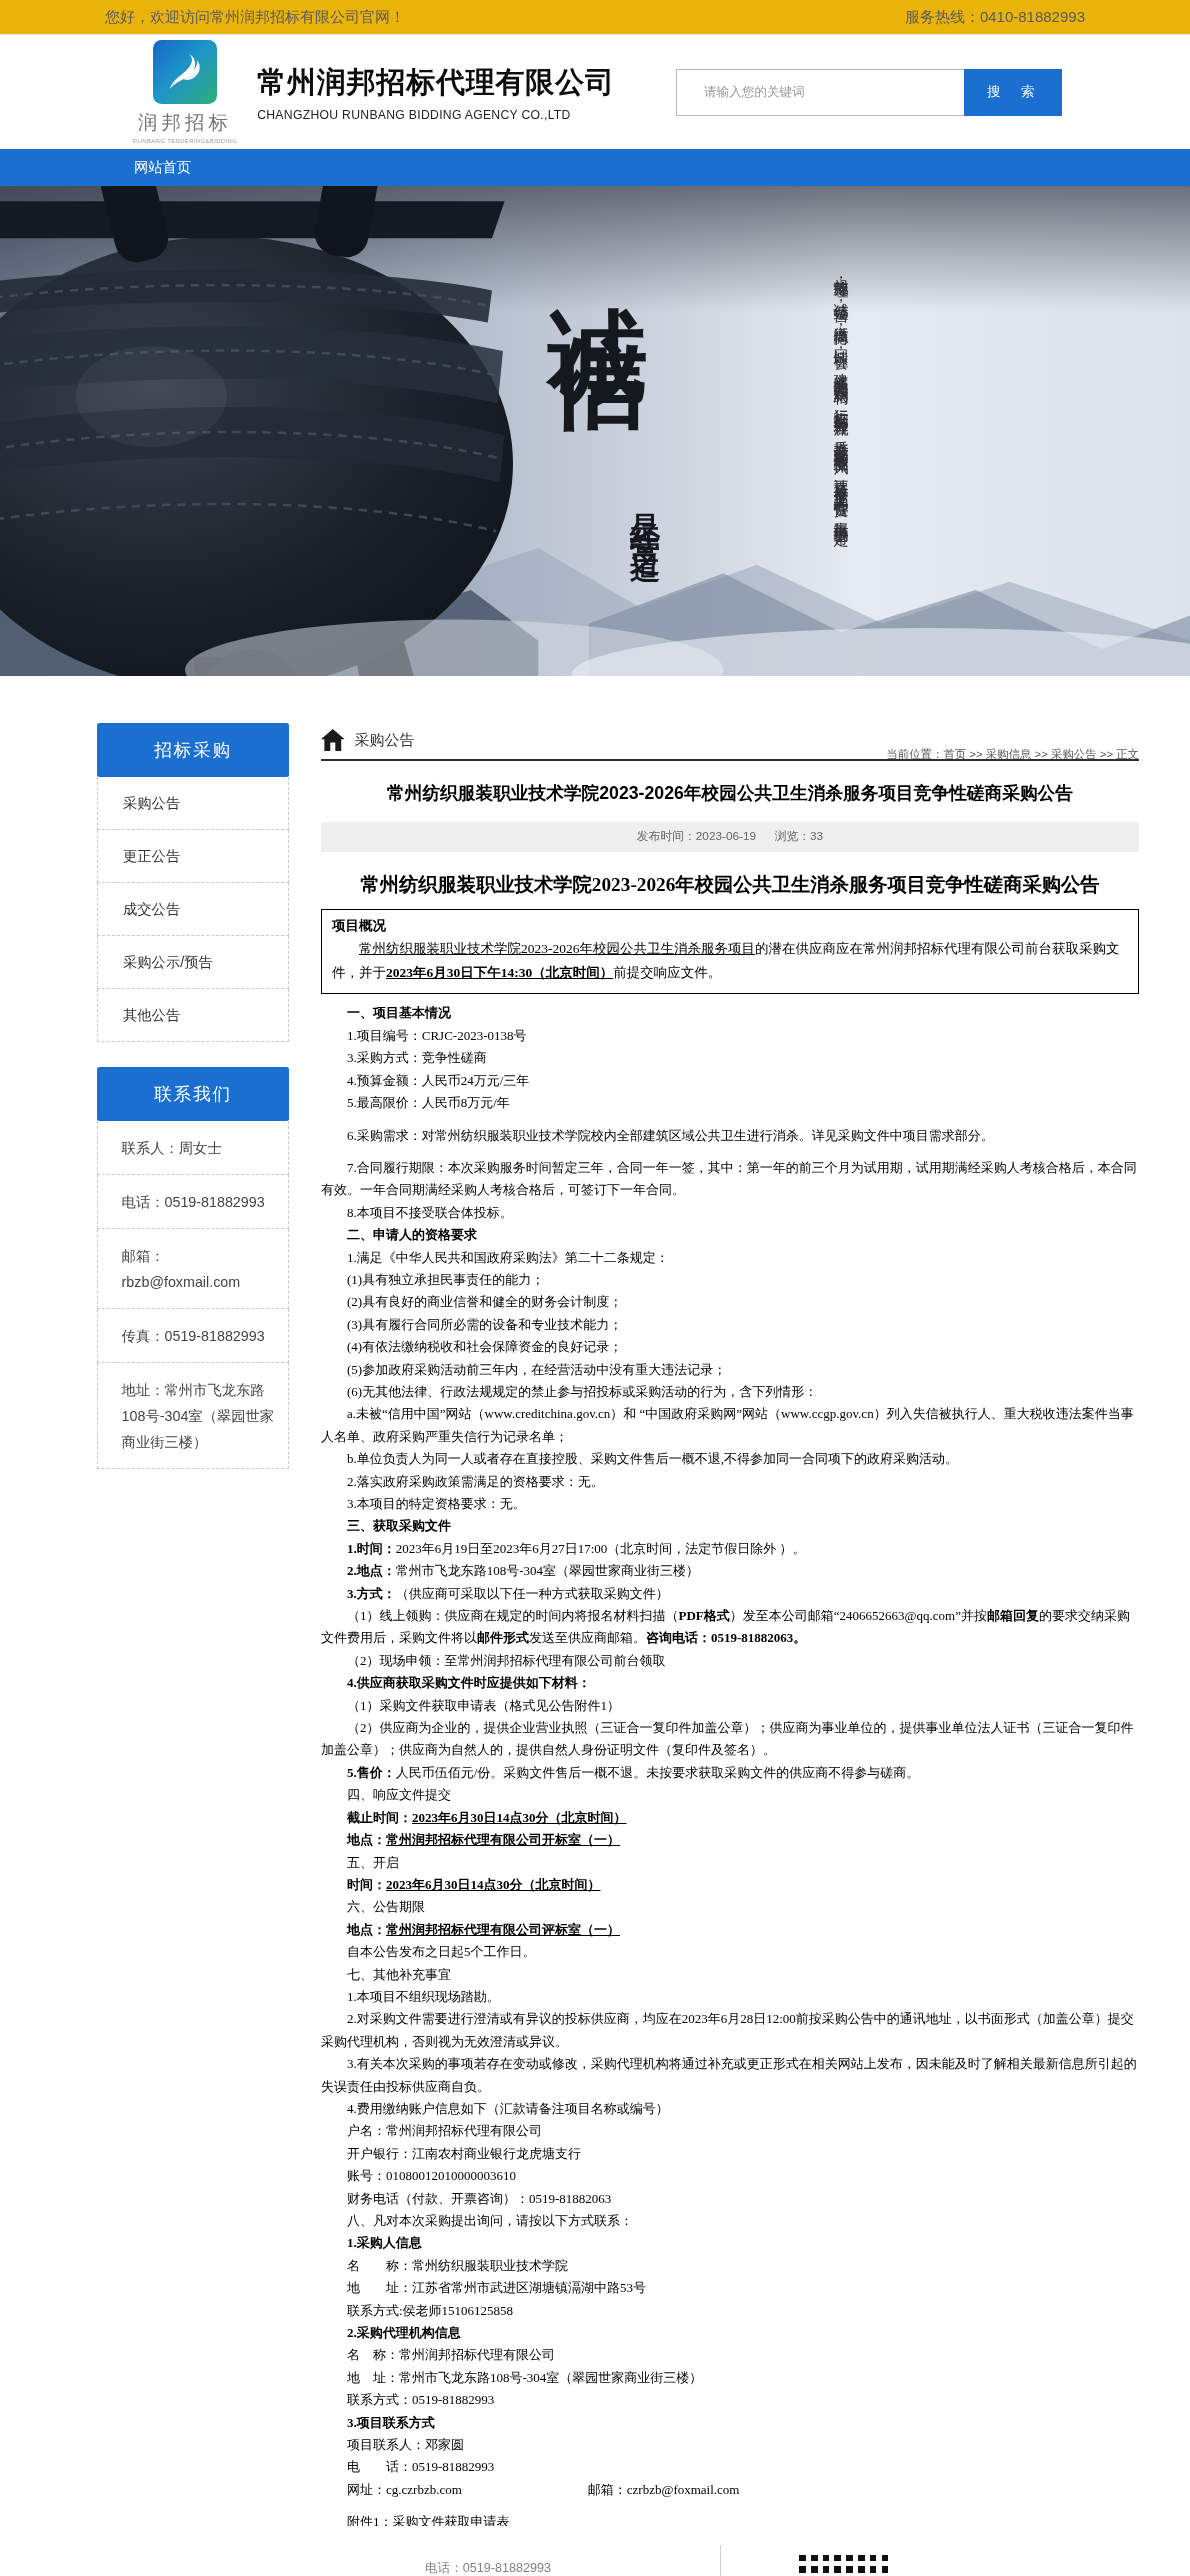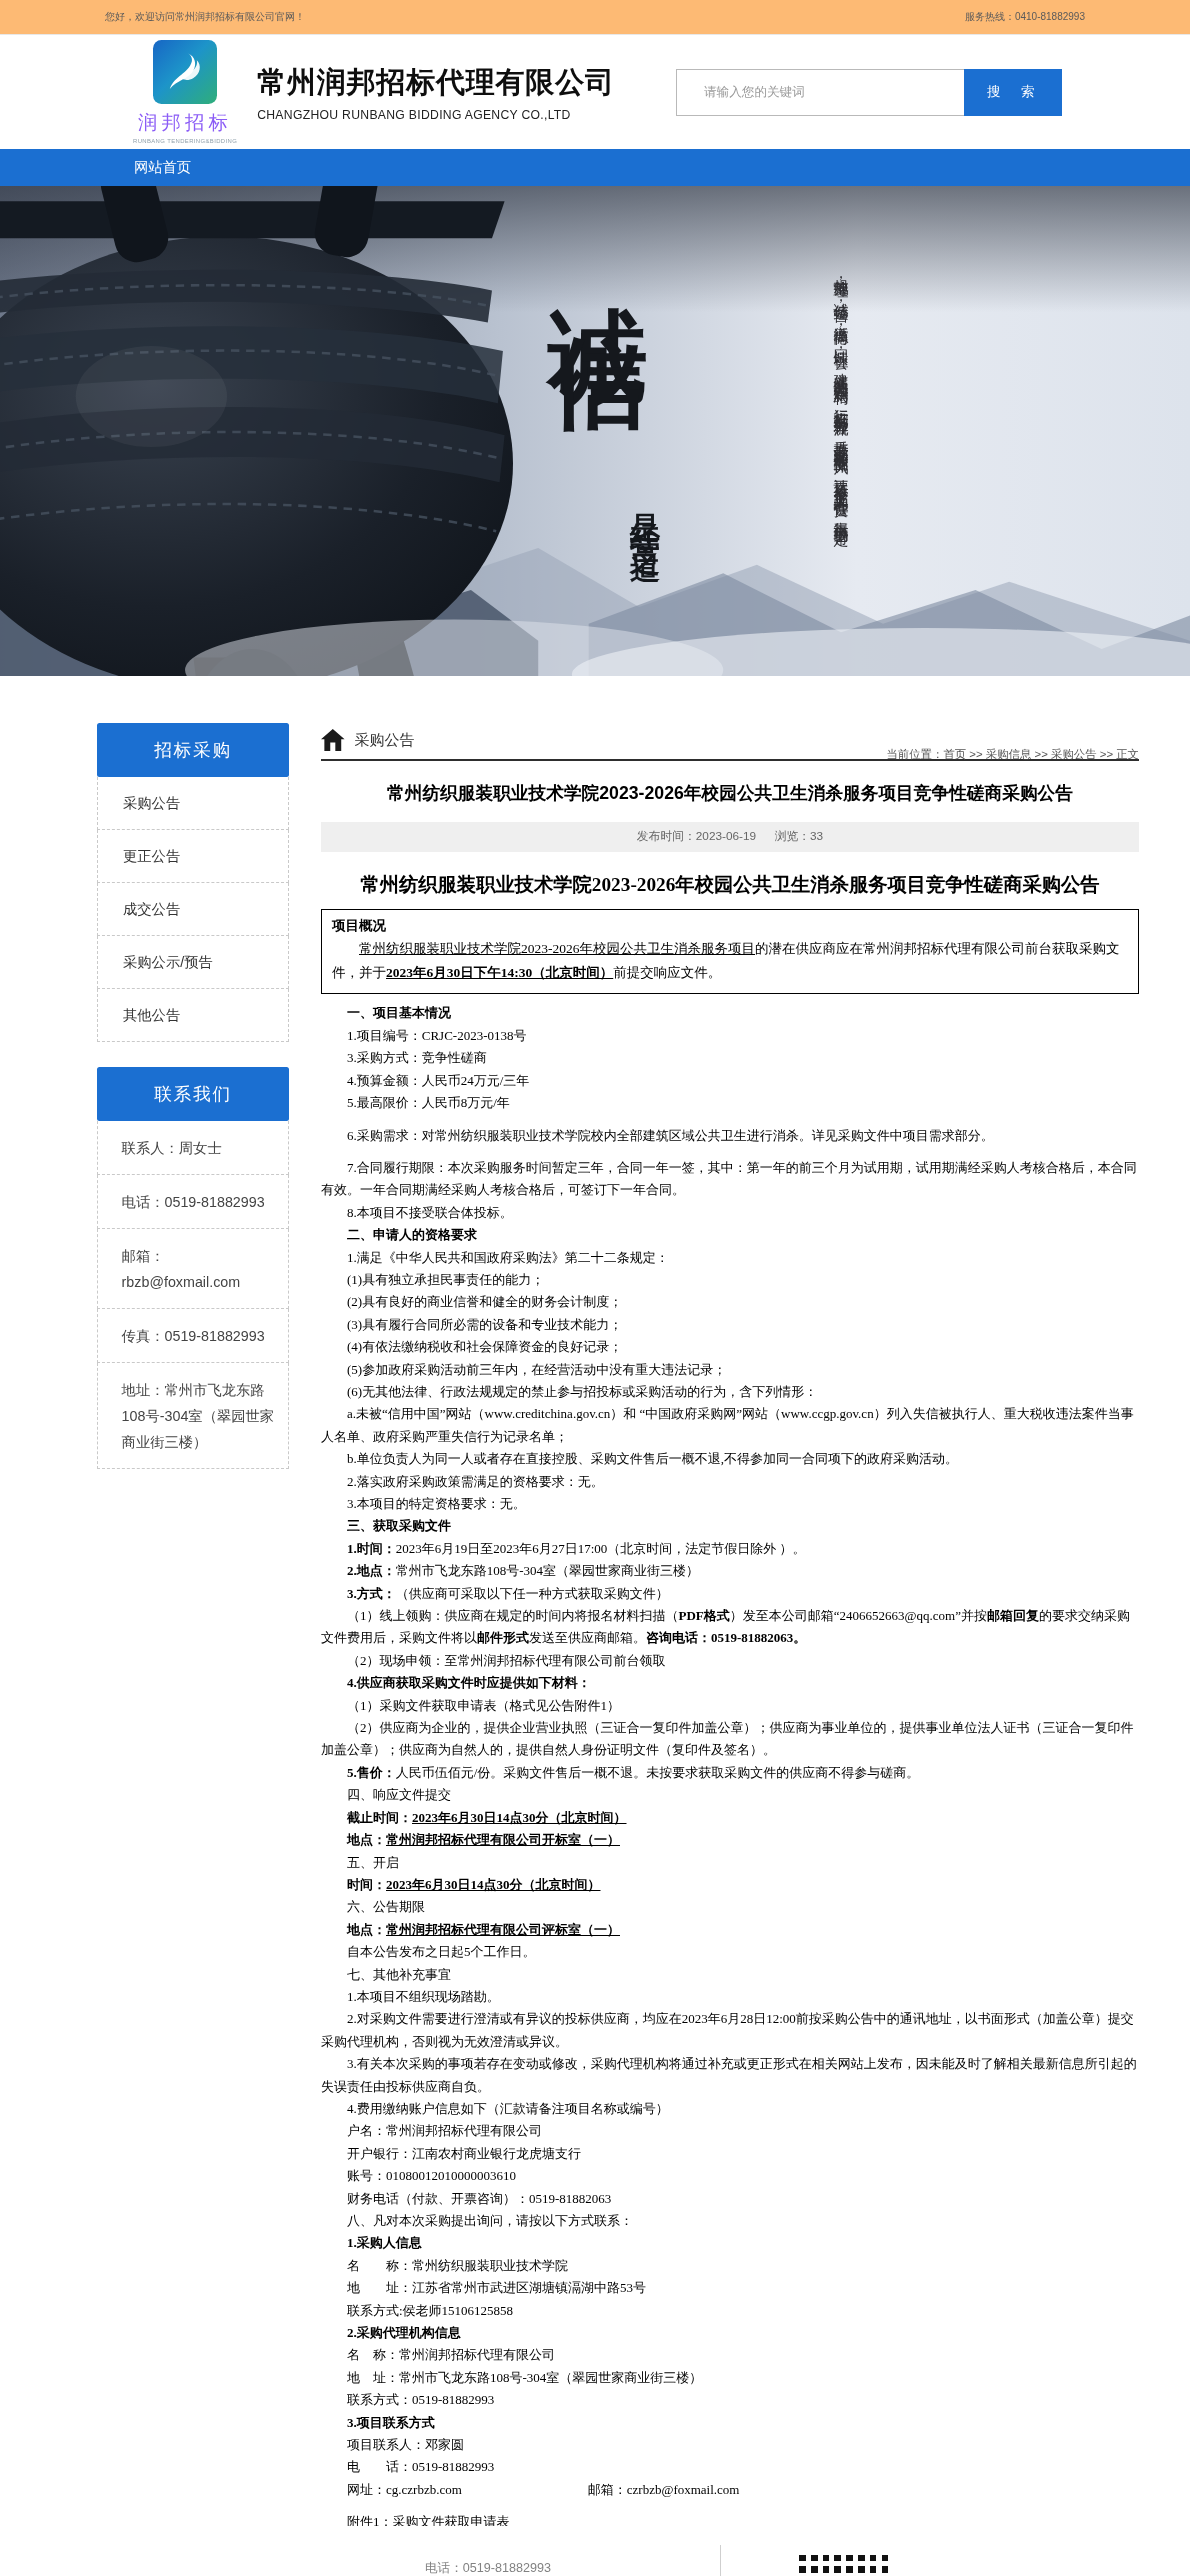--- a/index.html
+++ b/index.html
@@ -2,31 +2,31 @@
 <html style="font-size:13.5px"><head>
 <meta charset="utf-8">
 <style>
   :root{ --blue:#1b6fd1; }
   *{box-sizing:border-box;}
   html,body{margin:0;padding:0;}
   body{width:1190px;height:2576px;overflow:hidden;background:#fff;
        font-family:"Liberation Sans","DejaVu Sans",sans-serif;position:relative;}
 
   
-  .topbar{height:25px;background:#fdba74;border-bottom:0.8px solid #e8e8e8;
+  .topbar{height:25px;background:#eab308;border-bottom:0.8px solid #e8e8e8;
           display:flex;justify-content:space-between;align-items:center;
-          padding:17px 105px;font-size:10px;color:#5a5a5a;}
+          padding:17px 105px;font-size:15px;color:#5a5a5a;}
 
   
   .header{height:114px;display:flex;align-items:center;background:#fff;}
   .logo-wrap{margin-left:133px;display:flex;flex-direction:column;align-items:center;}
   .logo-icon{width:64px;height:64px;border-radius:8.4px;
              background:linear-gradient(135deg,#1766c5 0%,#1d94c9 45%,#2fae7a 100%);
              display:flex;align-items:center;justify-content:center;}
-  .logo-cn{font-size:19.3px;color:#8b5cf6;letter-spacing:4.2px;margin-top:5px;font-weight:500;}
+  .logo-cn{font-size:19.3px;color:#737373;letter-spacing:4.2px;margin-top:5px;font-weight:500;}
   .logo-en{font-size:5.9px;color:#90a0ab;letter-spacing:0.4px;margin-top:1.7px;}
   .company{margin-left:20px;}
   .company-cn{font-size:29px;font-weight:700;color:#0e0e0e;letter-spacing:0.8px;}
   .company-en{font-size:12.2px;color:#222;margin-top:5px;letter-spacing:0.3px;}
   .search{margin-left:auto;margin-right:128px;display:flex;}
   .search input{width:288px;height:47px;border:0.8px solid #b9b9b9;border-right:none;
                 padding:0 27px;font-size:12.6px;color:#333;outline:none;}
   .search input::placeholder{color:#9a9a9a;}
   .search button{width:98px;height:47px;background:var(--blue);color:#fff;border:0;
                  font-size:13.5px;letter-spacing:8.4px;padding-left:10px;cursor:pointer;}

